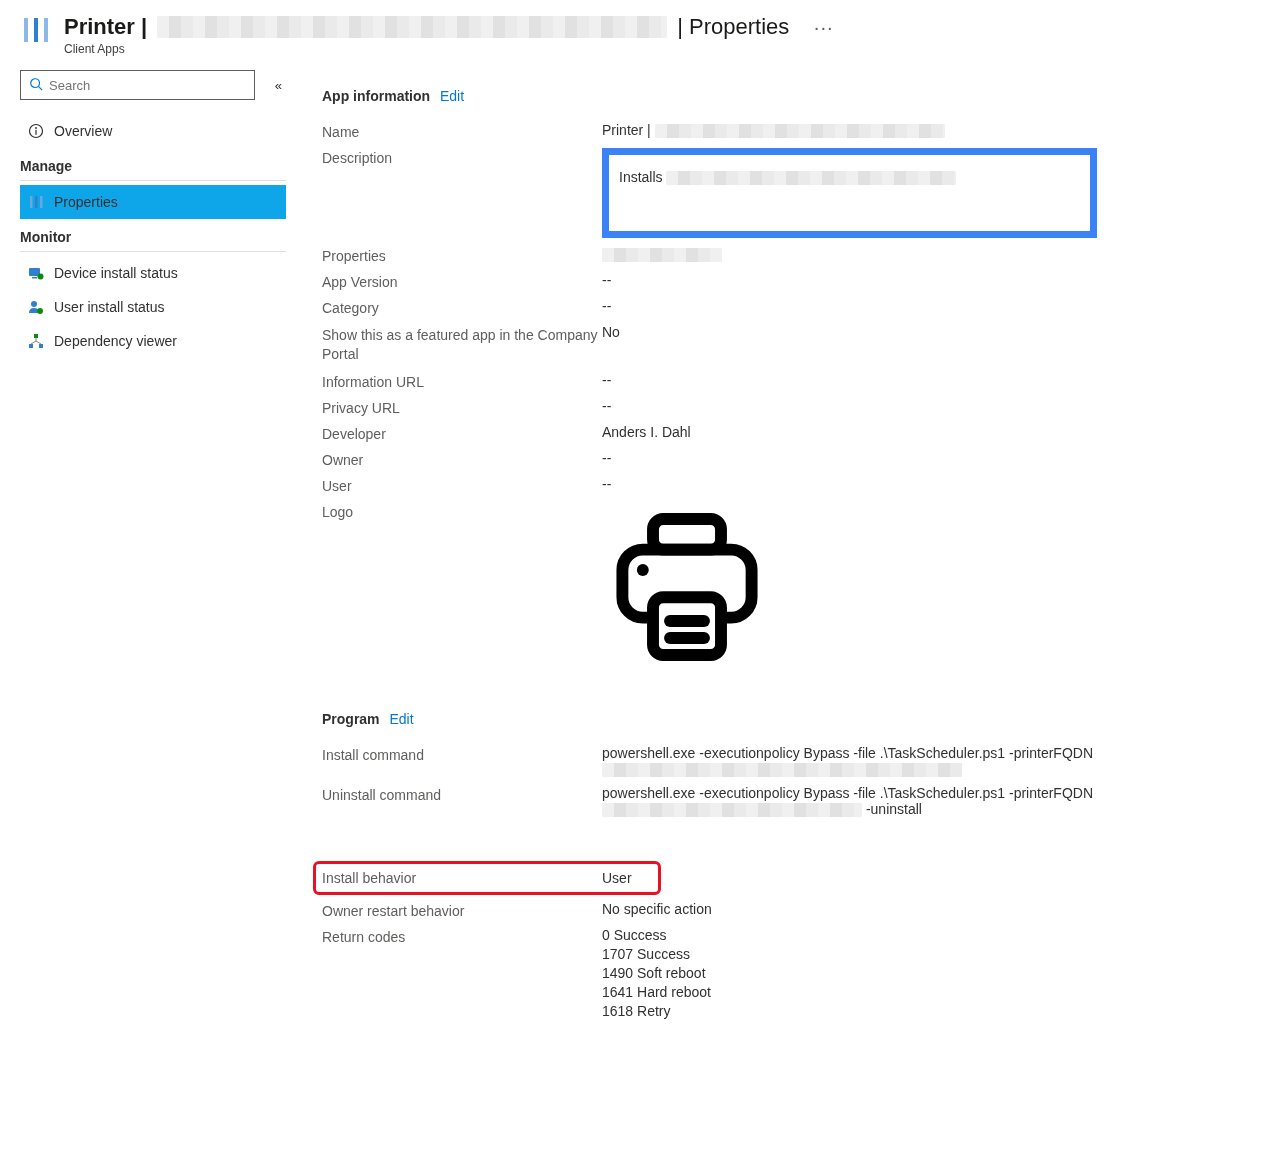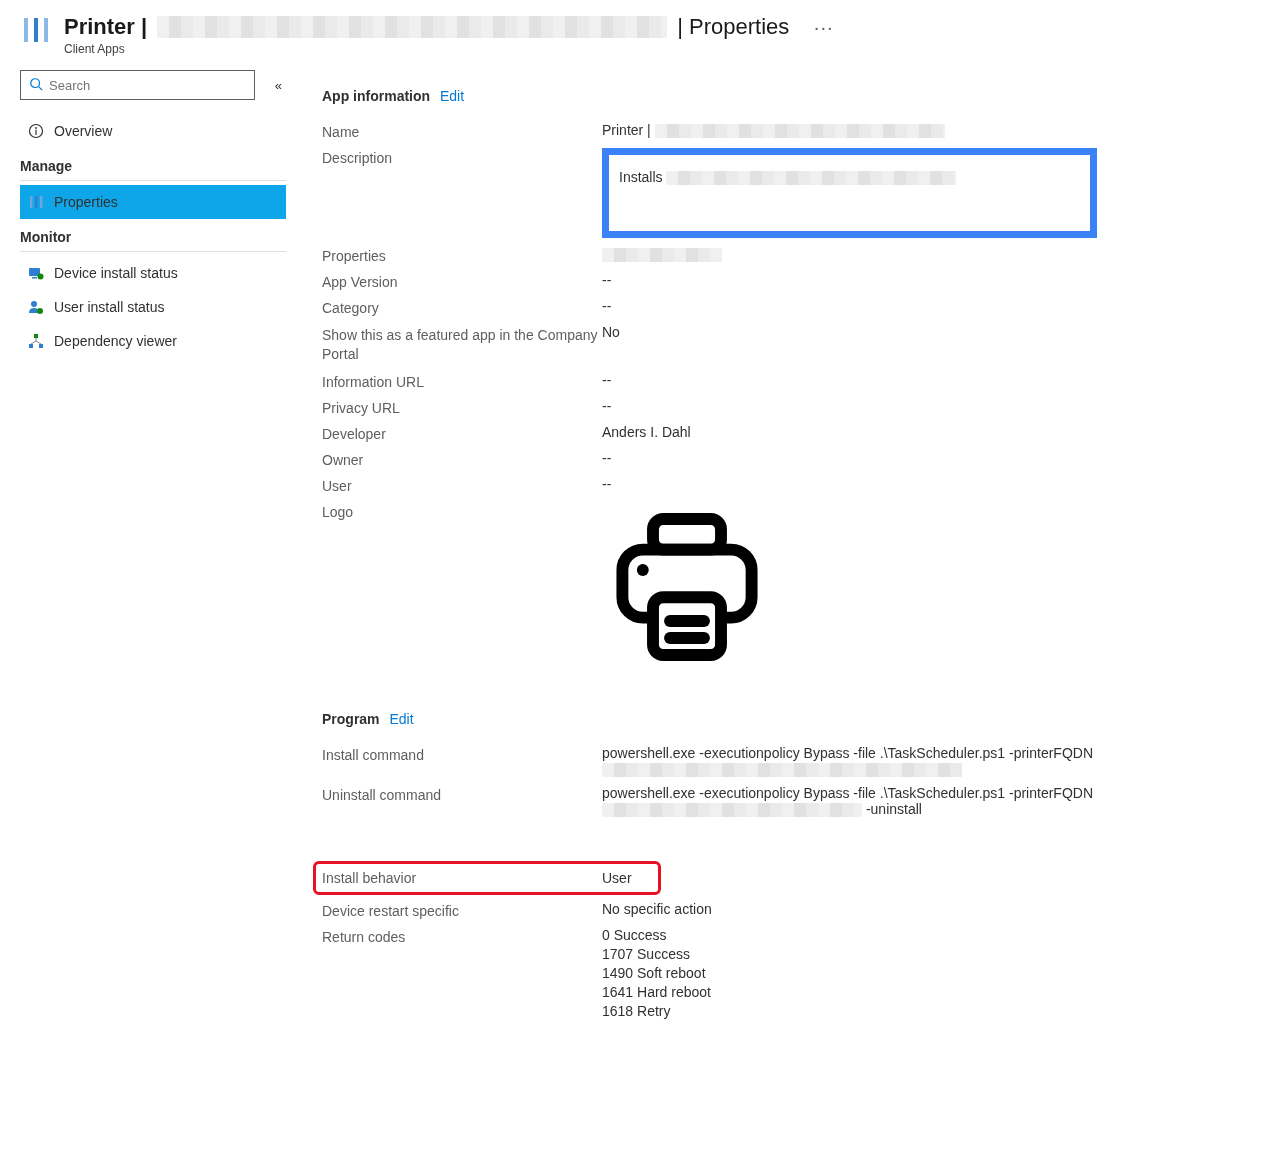--- a/index.html
+++ b/index.html
@@ -384,21 +384,21 @@
           <div class="prop-value val-redact-inline">
             <div>powershell.exe -executionpolicy Bypass -file .\TaskScheduler.ps1 -printerFQDN</div>
             <div><span class="redacted" style="width:260px"></span> <span>-uninstall</span></div>
           </div>
         </div>
         <div class="prop-row hl">
           <div class="prop-label">Install behavior</div>
           <div class="prop-value">User</div>
         </div>
         <div class="prop-row">
-          <div class="prop-label">Device restart specific</div>
+          <div class="prop-label">Owner restart behavior</div>
           <div class="prop-value">No specific action</div>
         </div>
         <div class="prop-row">
           <div class="prop-label">Return codes</div>
           <div class="prop-value return-codes">
             <div>0 Success</div>
             <div>1707 Success</div>
             <div>1490 Soft reboot</div>
             <div>1641 Hard reboot</div>
             <div>1618 Retry</div>

